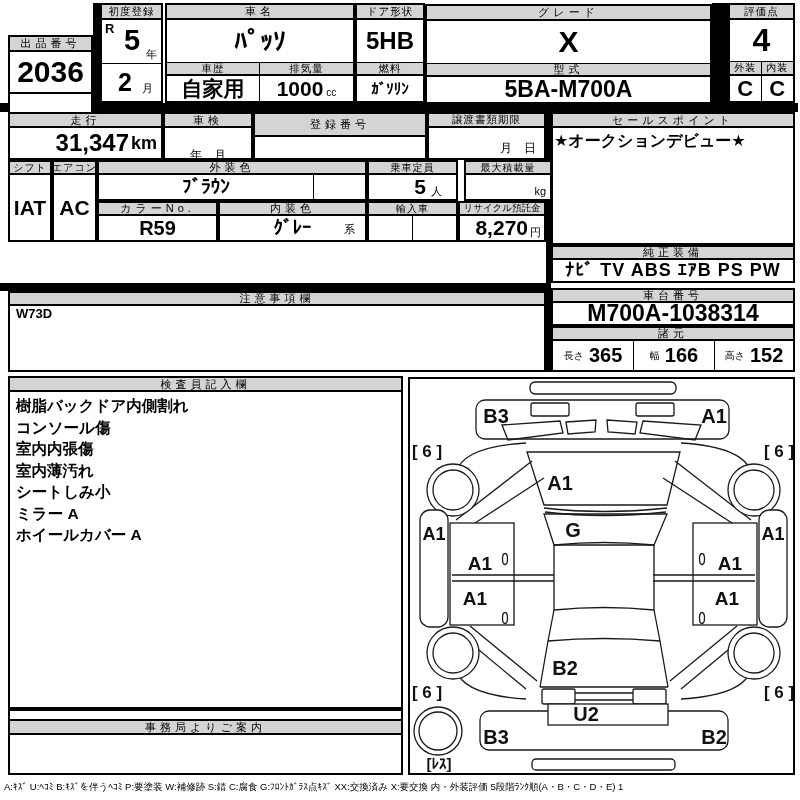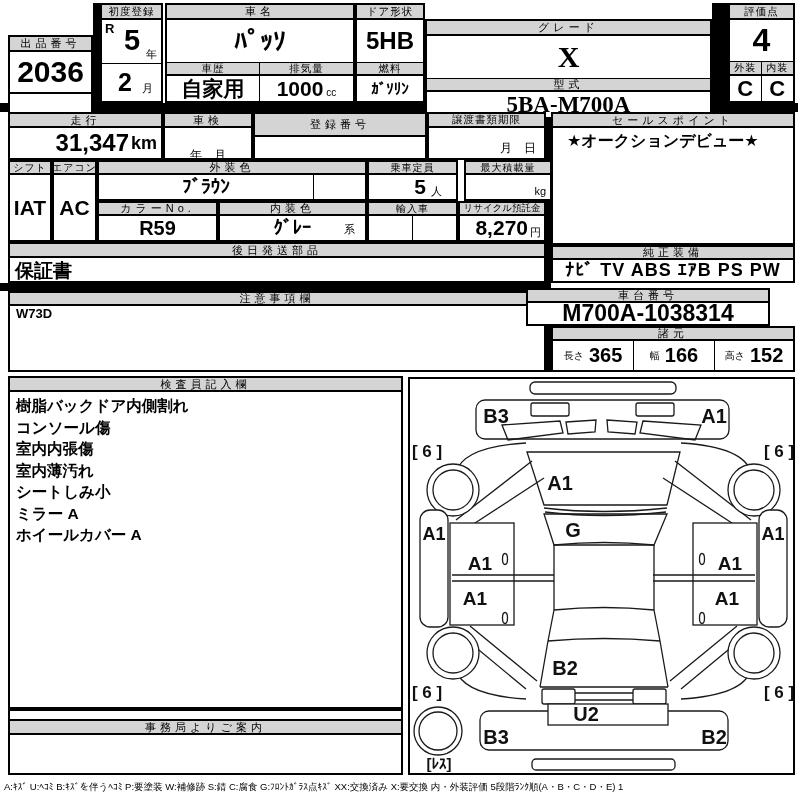--- a/index.html
+++ b/index.html
@@ -64,21 +64,21 @@
     </div>
   </div>
 
   <div class="box" style="left:355px;top:3px;width:70px;height:100px;">
     <div class="hd tight" style="height:15px;">ドア形状</div>
     <div class="cell v" style="height:43px;border-bottom:1.5px solid #000;font-size:24px;">5HB</div>
     <div class="hd tight" style="height:13px;">燃料</div>
     <div class="cell v" style="height:25px;font-size:15px;">ｶﾞｿﾘﾝ</div>
   </div>
 
-  <div class="box" style="left:425px;top:19px;width:287px;height:100px;font-family:Liberation Serif, serif;">
+  <div class="box" style="left:425px;top:4px;width:287px;height:100px;">
     <div class="hd" style="height:15px;">グレード</div>
     <div class="cell v" style="height:43px;border-bottom:1.5px solid #000;font-size:30px;">X</div>
     <div class="hd" style="height:13px;">型式</div>
     <div class="cell v" style="height:25px;font-size:23px;">5BA-M700A</div>
   </div>
 
   <div class="box" style="left:728px;top:3px;width:67px;height:100px;">
     <div class="hd tight" style="height:15px;">評価点</div>
     <div class="cell v" style="height:42px;border-bottom:1.5px solid #000;font-size:32px;">4</div>
     <div style="display:flex;height:14px;">
@@ -158,39 +158,35 @@
     </div>
   </div>
   <div class="box" style="left:458px;top:201px;width:88px;height:41px;">
     <div class="hd tight" style="height:13px;font-size:9.5px;letter-spacing:0;">リサイクル預託金</div>
     <div class="cell" style="height:24px;justify-content:flex-end;padding-right:3px;">
       <span class="v" style="font-size:21px;">8,270</span>
       <span style="font-size:11px;margin-left:2px;margin-top:8px;">円</span>
     </div>
   </div>
 
-  <div class="box" style="left:8px;top:242px;width:538px;height:41px;">
-    <div class="hd" style="height:14px;">後日発送部品</div>
-    <div class="cell v" style="height:25px;justify-content:flex-start;padding-left:5px;font-size:19px;">保証書</div>
-  </div>
 
   <div class="box" style="left:8px;top:291px;width:538px;height:81px;">
     <div class="hd" style="height:13px;">注意事項欄</div>
     <div class="v" style="padding:0 6px;font-size:13px;">W73D</div>
   </div>
 
   <div class="box" style="left:551px;top:112px;width:244px;height:133px;">
     <div class="hd" style="height:14px;">セールスポイント</div>
-    <div class="v" style="padding:3px 14px;font-size:16px;">★オークションデビュー★</div>
+    <div class="v" style="padding:3px 1px;font-size:16px;">★オークションデビュー★</div>
   </div>
   <div class="box" style="left:551px;top:245px;width:244px;height:38px;">
     <div class="hd" style="height:13px;">純正装備</div>
     <div class="cell v" style="height:21px;font-size:18px;letter-spacing:1px;">ﾅﾋﾞ TV ABS ｴｱB PS PW</div>
   </div>
-  <div class="box" style="left:526px;top:288px;width:244px;height:38px;">
+  <div class="box" style="left:551px;top:288px;width:244px;height:38px;">
     <div class="hd" style="height:13px;">車台番号</div>
     <div class="cell v" style="height:21px;font-size:23px;">M700A-1038314</div>
   </div>
   <div class="box" style="left:551px;top:326px;width:244px;height:46px;">
     <div class="hd" style="height:13px;">諸元</div>
     <div style="display:flex;height:29px;">
       <div class="cell" style="width:81px;border-right:1.5px solid #000;">
         <span style="font-size:10px;margin-right:5px;">長さ</span>
         <span class="v" style="font-size:20px;">365</span>
       </div>

